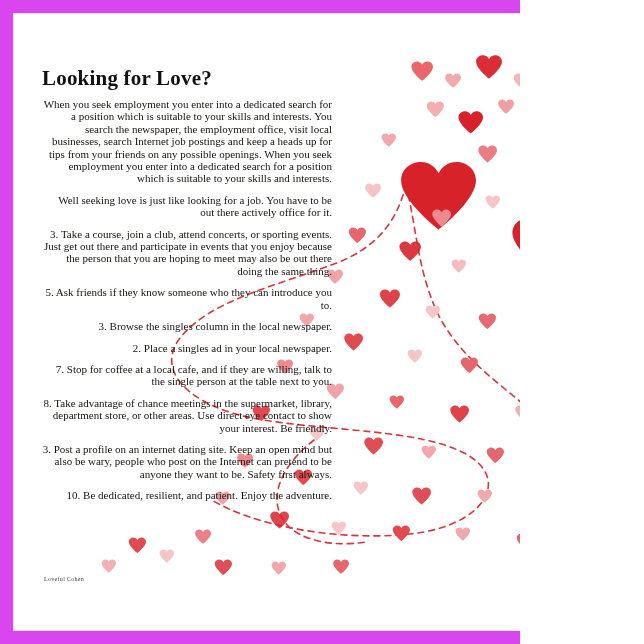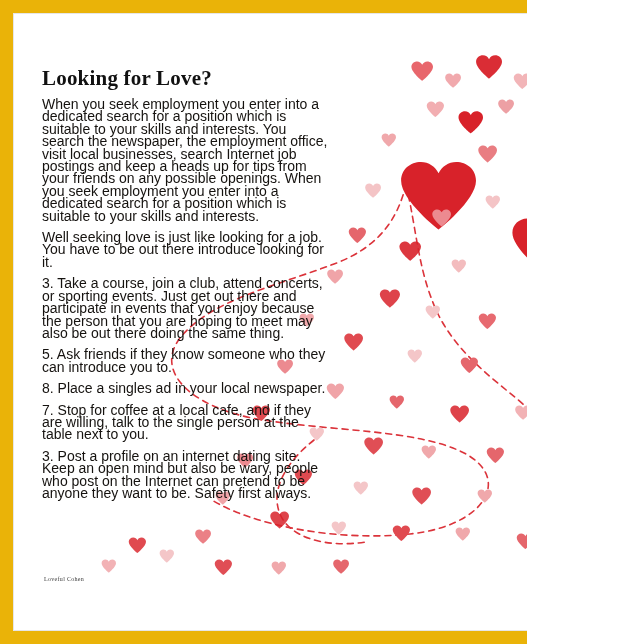--- a/index.html
+++ b/index.html
@@ -4,24 +4,23 @@
 <style>
   html, body {
     margin: 0;
     padding: 0;
     background: #ffffff;
   }
   #poster-root {
     position: relative;
     width: 520px;
     height: 644px;
-    background: #eab308;
+    background: #d946ef;
     overflow: hidden;
     font-family: "Liberation Serif", serif;
-    padding-left: 7px;
   }
   
   #page {
     position: absolute;
     left: 14px;
     top: 14px;
     width: 616px;
     height: 616px;
     background: #ffffff;
     box-shadow: 0 0 0 1px #e6e6e6;
@@ -40,26 +39,26 @@
   }
   #poster-title {
     font-family: "Liberation Serif", serif;
     font-size: 21px;
     font-weight: bold;
     color: #111111;
     margin: 0 0 7px 0;
     letter-spacing: 0.2px;
   }
   .para {
-    font-family: Liberation Sans, sans-serif;
-    font-size: 14px;
+    font-family: Liberation Serif, serif;
+    font-size: 11px;
     line-height: 12.4px;
     color: #15120f;
     margin: 0 0 9px 0;
-    text-align: left;
+    text-align: right;
   }
   #signature {
     position: absolute;
     left: 30px;
     top: 562px;
     font-family: "Liberation Serif", serif;
     font-size: 6px;
     color: #3b3b3b;
     letter-spacing: 0.3px;
   }
@@ -164,24 +163,27 @@
           <use href="#hp" transform="translate(262,548) scale(1.0)" fill="#f0a8ab"></use>
           <use href="#hp" transform="translate(324,546) scale(1.1)" fill="#e5666c"></use>
           <use href="#hp" transform="translate(92,546) scale(1.0)" fill="#f2b2b5"></use>
         </g>
       </svg>
     </div>
 
     <div id="text-layer">
       <h1 id="poster-title">Looking for Love?</h1>
       <p class="para">When you seek employment you enter into a dedicated search for a position which is suitable to your skills and interests. You search the newspaper, the employment office, visit local businesses, search Internet job postings and keep a heads up for tips from your friends on any possible openings. When you seek employment you enter into a dedicated search for a position which is suitable to your skills and interests.</p>
-      <p class="para">Well seeking love is just like looking for a job. You have to be out there introduce looking for it.</p>
+      <p class="para">Well seeking love is just like looking for a job. You have to be out there actively office for it.</p>
       <p class="para">3. Take a course, join a club, attend concerts, or sporting events. Just get out there and participate in events that you enjoy because the person that you are hoping to meet may also be out there doing the same thing.</p>
       <p class="para">5. Ask friends if they know someone who they can introduce you to.</p>
-      <p class="para">8. Place a singles ad in your local newspaper.</p>
+      <p class="para">3. Browse the singles column in the local newspaper.</p>
+      <p class="para">2. Place a singles ad in your local newspaper.</p>
       <p class="para">7. Stop for coffee at a local cafe, and if they are willing, talk to the single person at the table next to you.</p>
+      <p class="para">8. Take advantage of chance meetings in the supermarket, library, department store, or other areas. Use direct eye contact to show your interest. Be friendly.</p>
       <p class="para">3. Post a profile on an internet dating site. Keep an open mind but also be wary, people who post on the Internet can pretend to be anyone they want to be. Safety first always.</p>
+      <p class="para">10. Be dedicated, resilient, and patient. Enjoy the adventure.</p>
     </div>
 
     <div id="signature">Loveful Cohen</div>
 
   </div>
 </div>
 
 </body></html>

